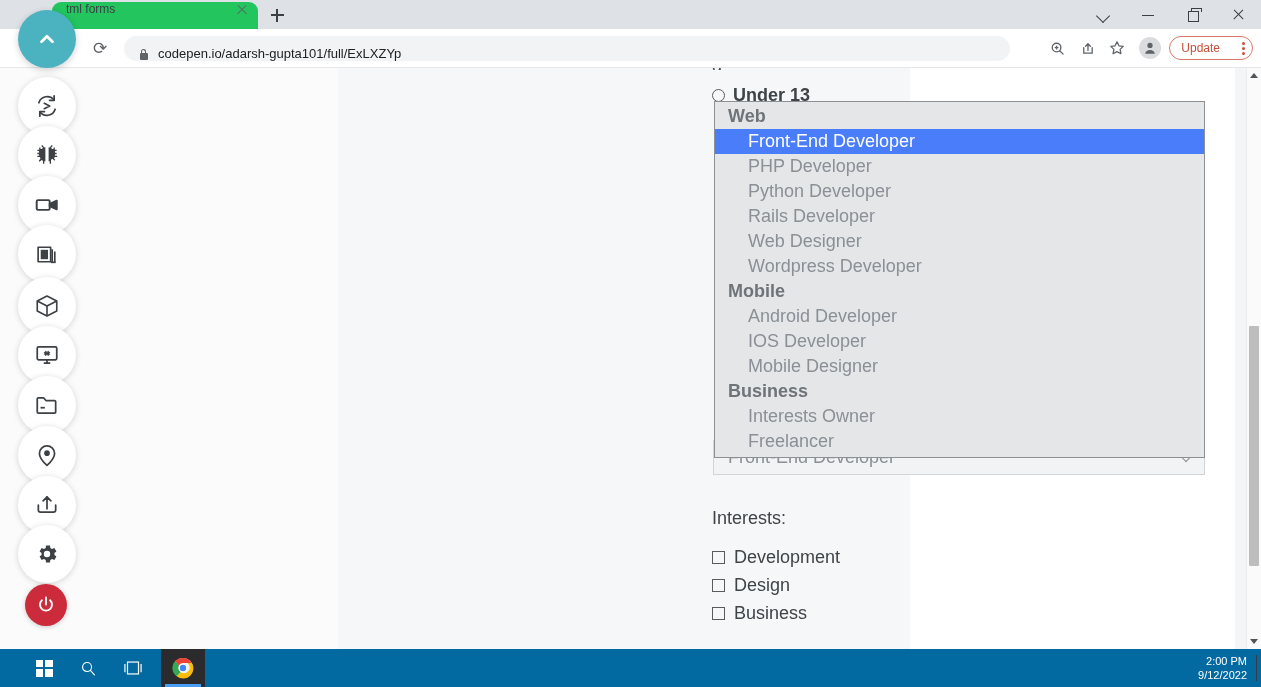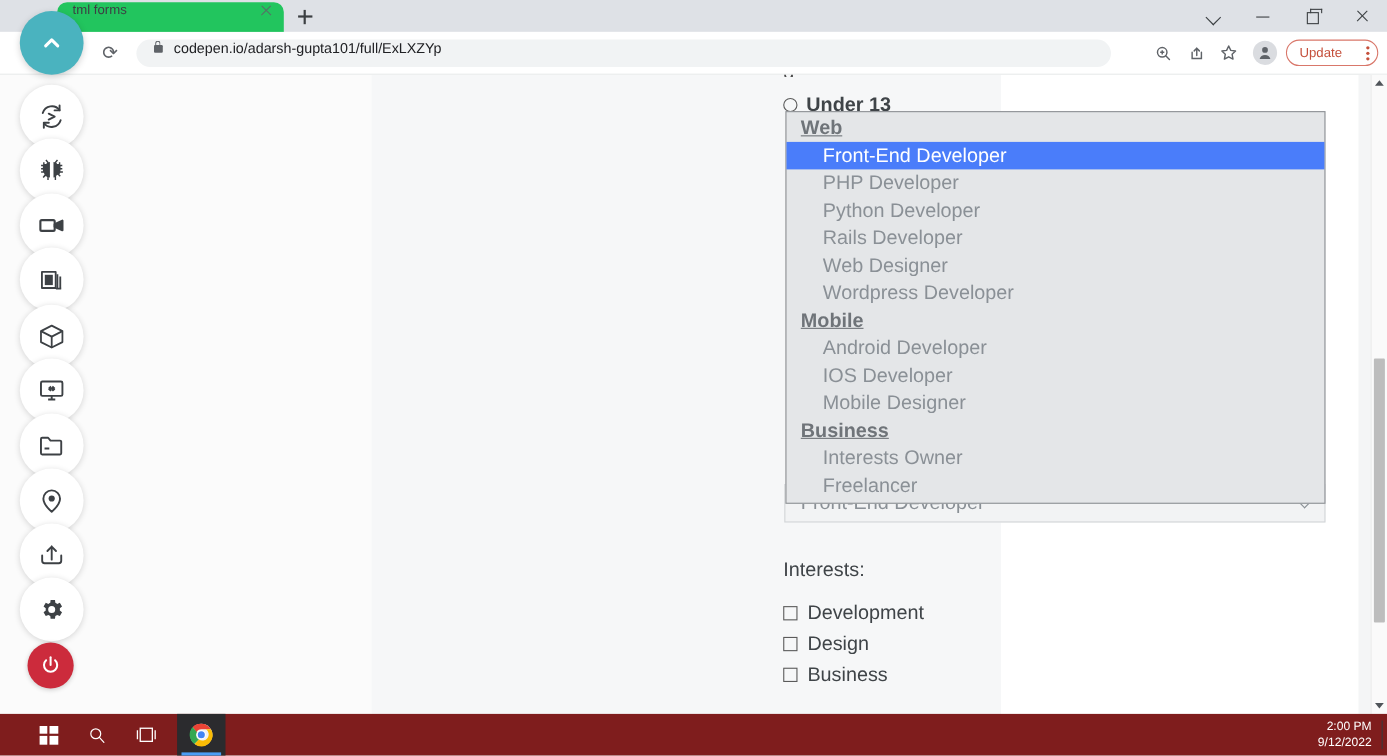--- a/index.html
+++ b/index.html
@@ -146,21 +146,21 @@
     display: block;
     text-align: center;
   }
   .omnibox {
     position: absolute;
     left: 124px; top: 7px;
     width: 886px; height: 25px;
     background: #f1f3f4;
     border-radius: 13px;
     display: flex;
-    align-items: flex-start;
+    align-items: flex-end;
     padding: 0 14px;
     box-sizing: border-box;
   }
   .lock-icon {
     width: 11px; height: 13px;
     position: relative;
     margin-right: 9px;
     flex: 0 0 auto;
   }
   .lock-icon::before {
@@ -307,21 +307,20 @@
     padding: 2px 0 3px 0;
     z-index: 30;
   }
   .dd-group-label {
     font-size: 18px;
     font-weight: bold;
     color: #6f7479;
     padding: 1px 0 1px 13px;
     line-height: 23px;
     white-space: nowrap;
-    text-decoration: underline;
   }
   .dd-option {
     font-size: 18px;
     color: #8a9096;
     padding: 1px 0 1px 33px;
     line-height: 23px;
     white-space: nowrap;
   }
   .dd-option.selected {
     background: #4a7dfa;
@@ -451,21 +450,21 @@
     left: 25px;
     box-shadow: 0 1px 5px rgba(0,0,0,.2);
   }
   .sb-btn svg { display: block; }
 
   
   .taskbar {
     position: absolute;
     left: 0; bottom: 0;
     width: 1261px; height: 38px;
-    background: #7f1d1d;
+    background: #0369a1;
   }
   .tb-item {
     position: absolute;
     top: 0;
     height: 38px;
     width: 44px;
     display: flex;
     align-items: center;
     justify-content: center;
   }

